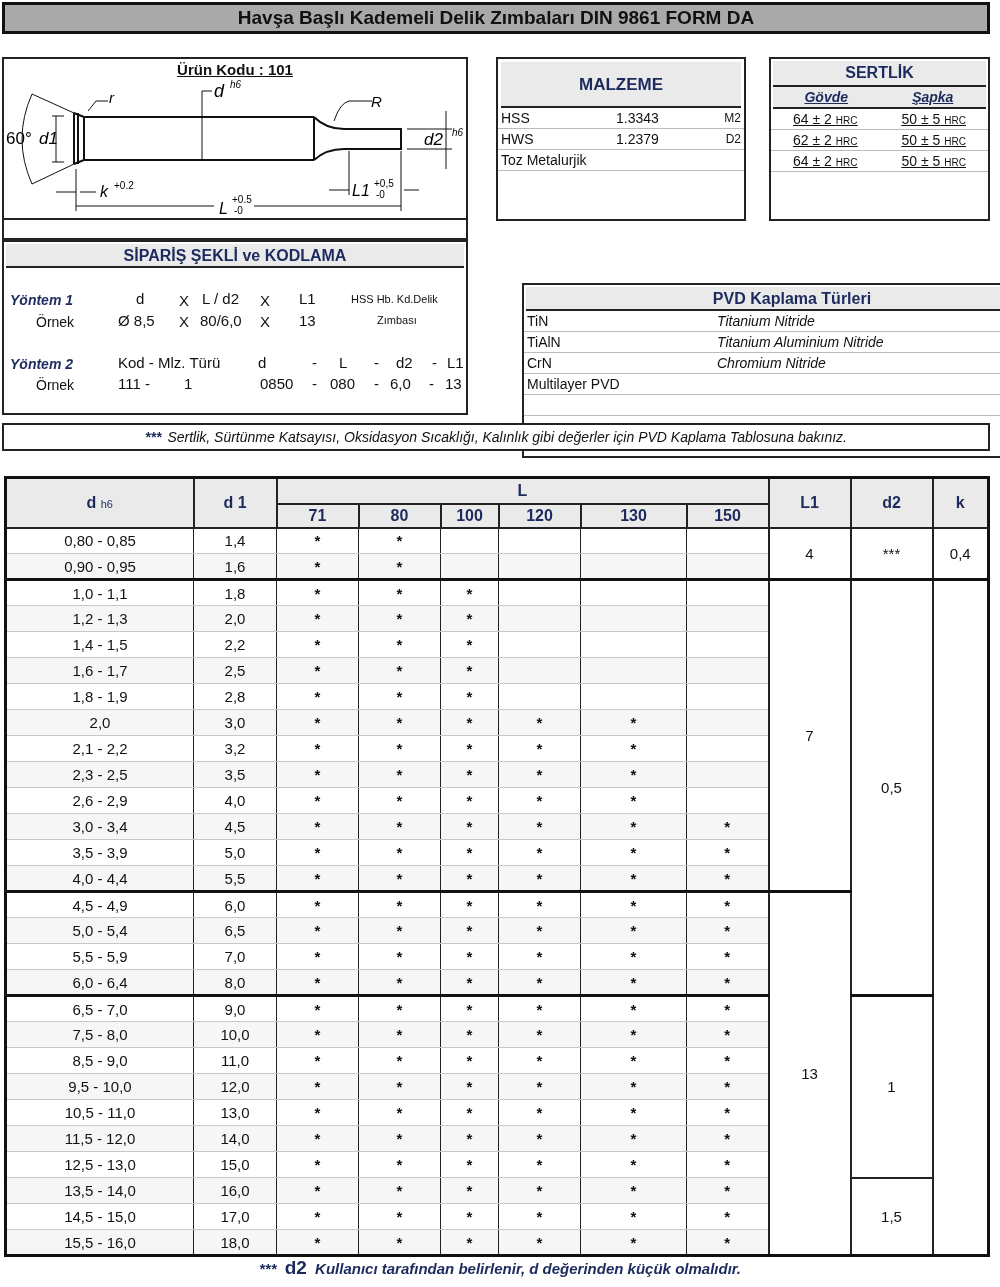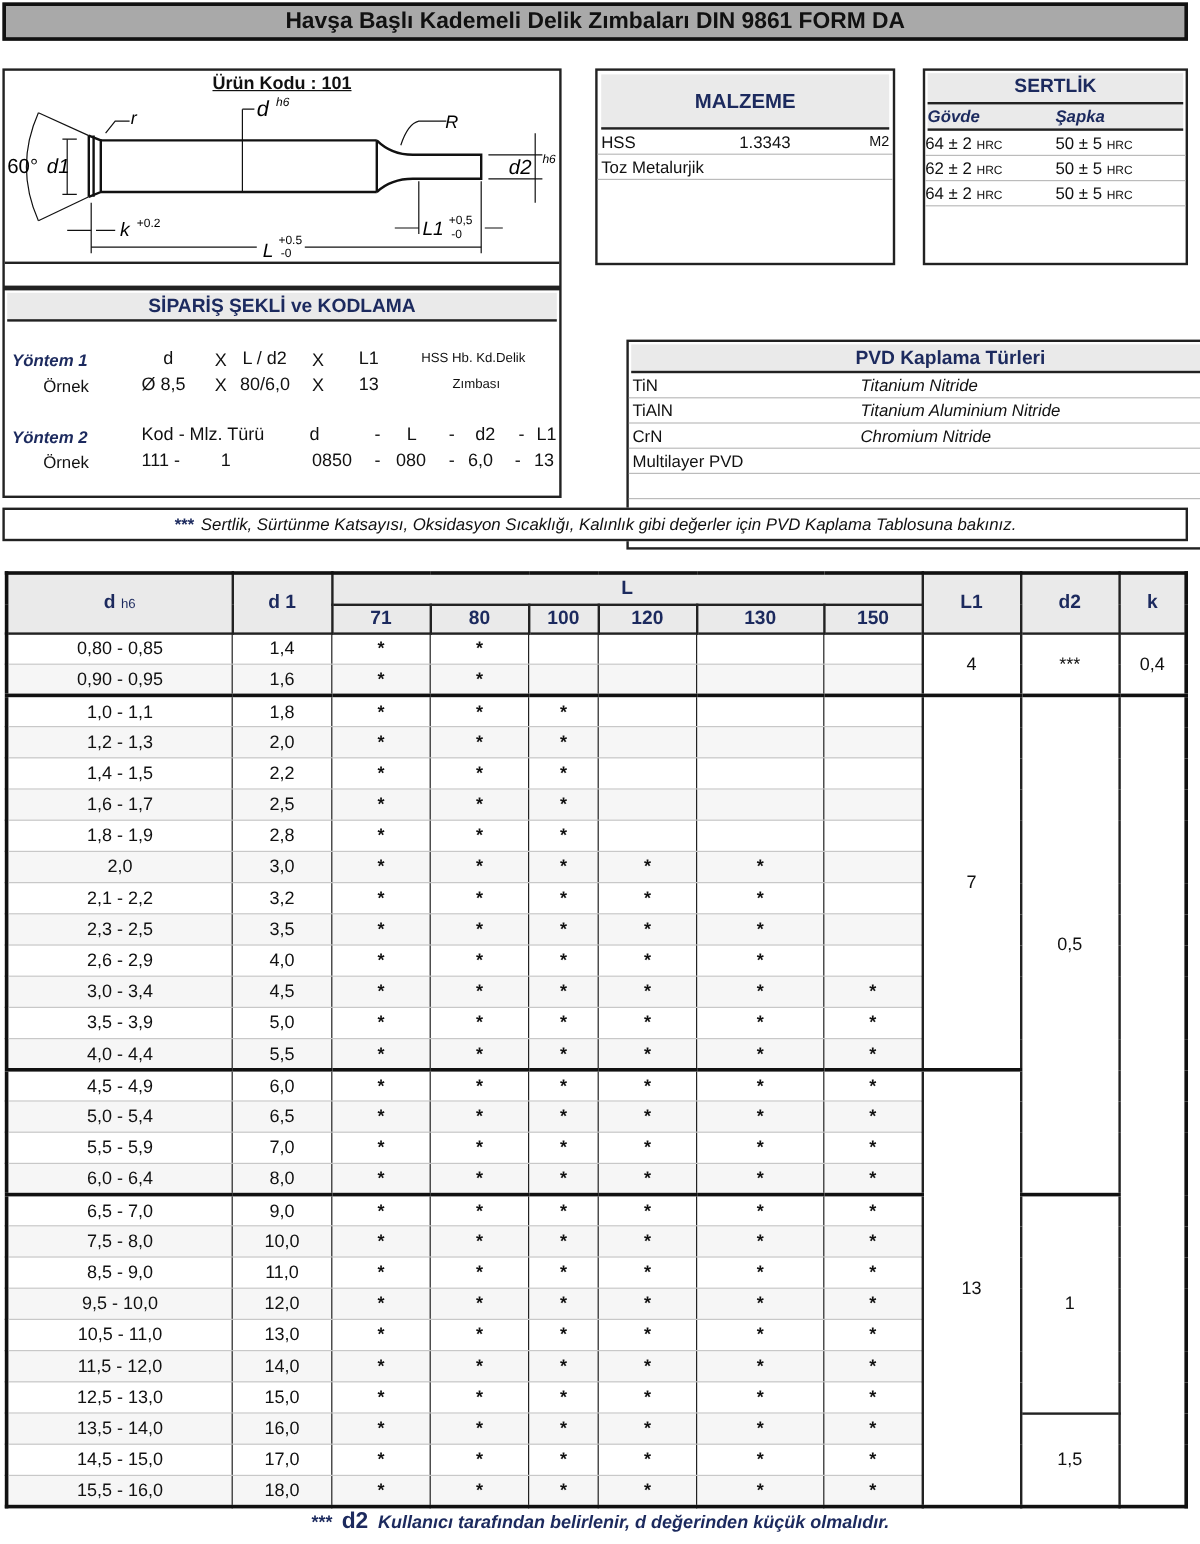--- a/index.html
+++ b/index.html
@@ -14,21 +14,21 @@
   #malzeme-box { left: 496px; top: 57px; width: 250px; height: 164px; }
   .hdr { background: #eaeaea; text-align: center; font-weight: bold; color: #1c2a5e; }
   #malzeme-box .hdr { height: 46px; line-height: 46px; font-size: 17px; margin: 3px; border-bottom: 2px solid #222; margin-bottom: 0; }
   .line-row { height: 21px; border-bottom: 1px solid #bbb; font-size: 14px; display: flex; align-items: center; padding: 0 3px; }
   #malzeme-box .c1 { width: 115px; }
   #malzeme-box .c2 { width: 85px; text-align: left; }
   #malzeme-box .c3 { width: 40px; text-align: right; font-size: 12px; }
   #sertlik-box { left: 769px; top: 57px; width: 221px; height: 164px; }
   #sertlik-box .hdr { height: 24px; line-height: 24px; font-size: 16px; margin: 2px 2px 0 2px; }
   #sertlik-box .sub { display: flex; background: #eaeaea; margin: 0 2px; border-top: 2px solid #222; border-bottom: 2px solid #222; height: 24px; align-items: center; font-weight: bold; font-style: italic; font-size: 14px; color: #1c2a5e; }
-  #sertlik-box .sub span, #sertlik-box .line-row span { flex: 1; text-align: left; }
+  #sertlik-box .sub span, #sertlik-box .line-row span { flex: 1; text-align: center; text-decoration: underline; }
   #sertlik-box .line-row { padding: 0; font-size: 14px; }
   .hrc { font-size: 10px; }
   #siparis-box { left: 2px; top: 240px; width: 466px; height: 175px; }
   #siparis-box .hdr { height: 24px; line-height: 24px; font-size: 16px; margin: 2px; border-bottom: 2px solid #222; margin-bottom: 0; }
   .sp { position: absolute; font-size: 15px; white-space: nowrap; }
   .sp.it { font-weight: bold; font-style: italic; color: #1c2a5e; font-size: 14px; }
   .sp.sm { font-size: 11px; }
   #pvd-box { left: 522px; top: 240px; width: 540px; height: 175px; margin-top: 43px; }
   #pvd-box .hdr { height: 24px; line-height: 24px; font-size: 16px; margin: 2px 2px 0 2px; border-bottom: 2px solid #222; }
   #pvd-box .line-row .a { width: 190px; }
@@ -112,20 +112,25 @@
 
 <div class="box" id="malzeme-box">
   <div class="hdr">MALZEME</div>
   <div id="malzeme-rows">
       <div class="line-row">
         <span class="c1">HSS</span>
         <span class="c2">1.3343</span>
         <span class="c3">M2</span>
       </div>
       <div class="line-row">
+        <span class="c1">HWS</span>
+        <span class="c2">1.2379</span>
+        <span class="c3">D2</span>
+      </div>
+      <div class="line-row">
         <span class="c1">Toz Metalurjik</span>
         <span class="c2"></span>
         <span class="c3"></span>
       </div>
     </div>
 </div>
 
 <div class="box" id="sertlik-box">
   <div class="hdr">SERTLİK</div>
   <div class="sub">

